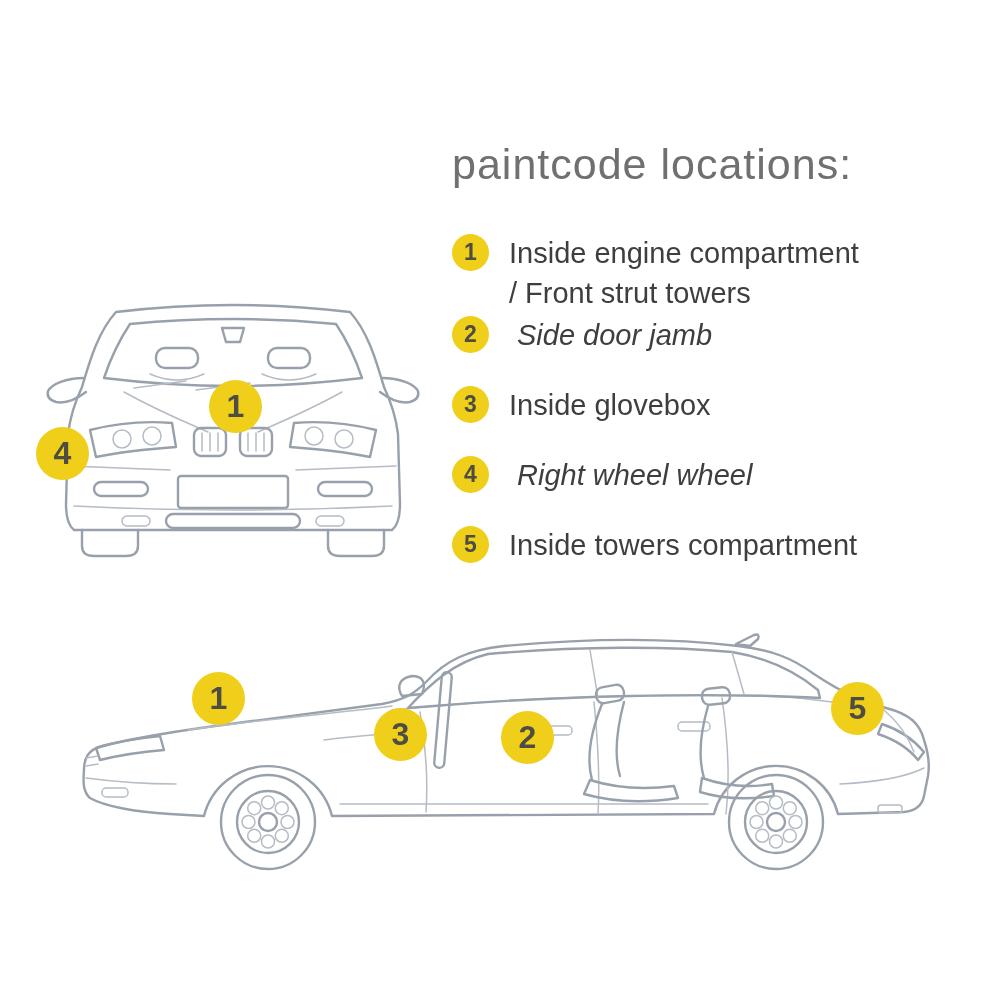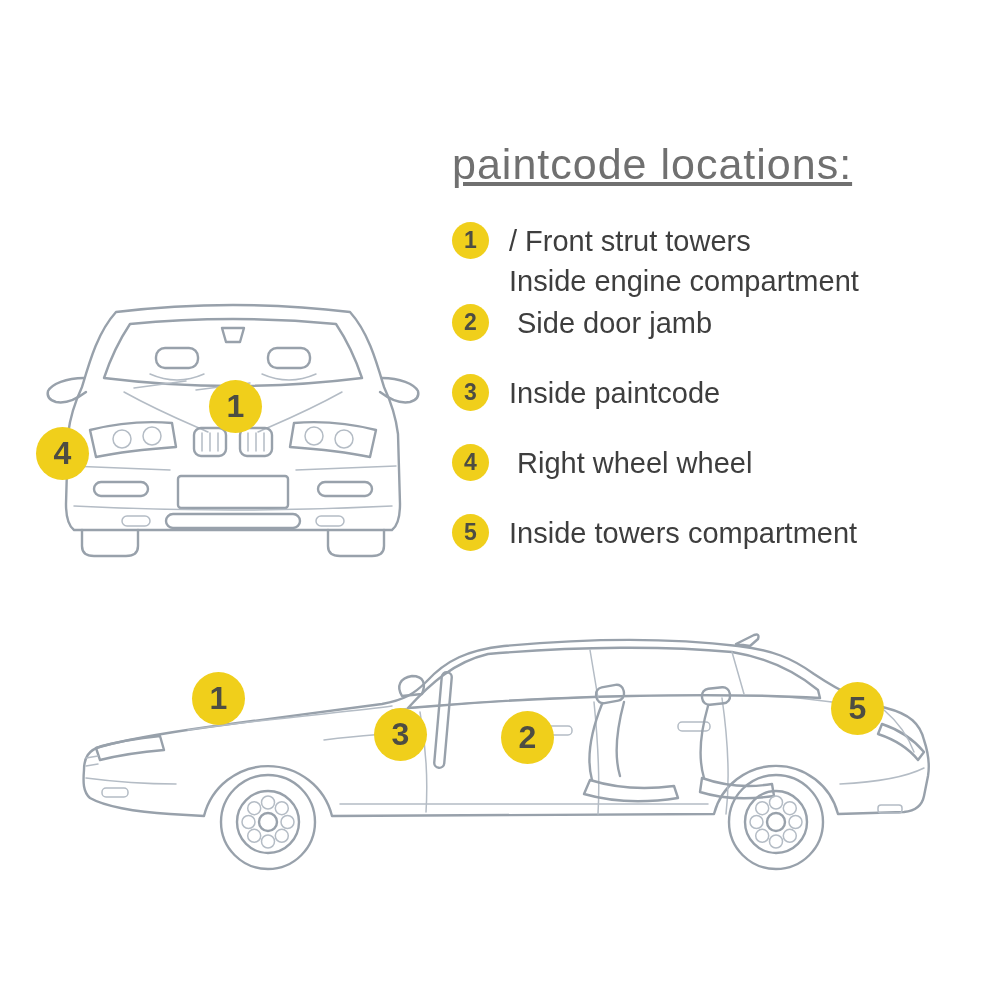--- a/index.html
+++ b/index.html
@@ -13,25 +13,25 @@
   .stroke-main{stroke:var(--line,#98a1ab);stroke-width:2.4;fill:none;stroke-linecap:round;stroke-linejoin:round;}
   .lt{stroke:var(--line-light,#b4bcc5);stroke-width:1.5;}
 
   .badge{position:absolute;border-radius:50%;background:var(--badge,#f0cf1b);
          color:var(--badge-text,#4d4d43);display:flex;align-items:center;justify-content:center;
          font-weight:700;z-index:5;}
   .badge-lg{width:53px;height:53px;font-size:32px;}
   .badge-sm{position:static;width:37px;height:37px;font-size:23px;flex:0 0 37px;margin-top:1px;}
 
   .legend{position:absolute;left:452px;top:140px;width:540px;}
-  .legend-title{font-size:43px;color:var(--title,#707070);margin-bottom:32px;letter-spacing:1px;text-decoration:underline;}
+  .legend-title{font-size:43px;color:var(--title,#707070);margin-bottom:44px;letter-spacing:1px;}
   .legend-item{display:flex;align-items:flex-start;gap:20px;margin-bottom:30px;}
   .legend-item.first{margin-bottom:2px;}
   .legend-text{font-size:29px;line-height:40px;color:var(--text,#3e3e3e);}
-  .legend-text.indent{padding-left:8px;}
+  .legend-text.indent{padding-left:8px;font-style:italic;}
 </style>
 </head>
 <body>
 
 <div class="page">
 
   <svg class="diagram front-view" viewBox="0 0 390 285">
     <g class="stroke-main">
       <path d="M78 20 Q195 6 312 20 C330 40 338 68 346 95 C354 112 358 126 360 142 L362 212 Q362 232 354 238 L36 238 Q28 232 28 212 L30 142 C32 126 36 112 44 95 C52 68 60 40 78 20 Z"></path>
       <path d="M92 32 Q195 22 298 32 C310 50 318 68 324 86 Q195 102 66 86 C72 68 80 50 92 32 Z"></path>
@@ -130,33 +130,33 @@
       </g>
     </g>
   </svg>
 
   <div class="legend">
     <div class="legend-title">paintcode locations:</div>
 
     <div class="legend-item first">
       <div class="badge badge-sm">1</div>
       <div class="legend-text">
+        <div>Inside engine compartment</div>
         <div>/ Front strut towers</div>
-        <div>Inside engine compartment</div>
       </div>
     </div>
 
     <div class="legend-item">
       <div class="badge badge-sm">2</div>
       <div class="legend-text indent">Side door jamb</div>
     </div>
 
     <div class="legend-item">
       <div class="badge badge-sm">3</div>
-      <div class="legend-text">Inside paintcode</div>
+      <div class="legend-text">Inside glovebox</div>
     </div>
 
     <div class="legend-item">
       <div class="badge badge-sm">4</div>
       <div class="legend-text indent">Right wheel wheel</div>
     </div>
 
     <div class="legend-item">
       <div class="badge badge-sm">5</div>
       <div class="legend-text">Inside towers compartment</div>

